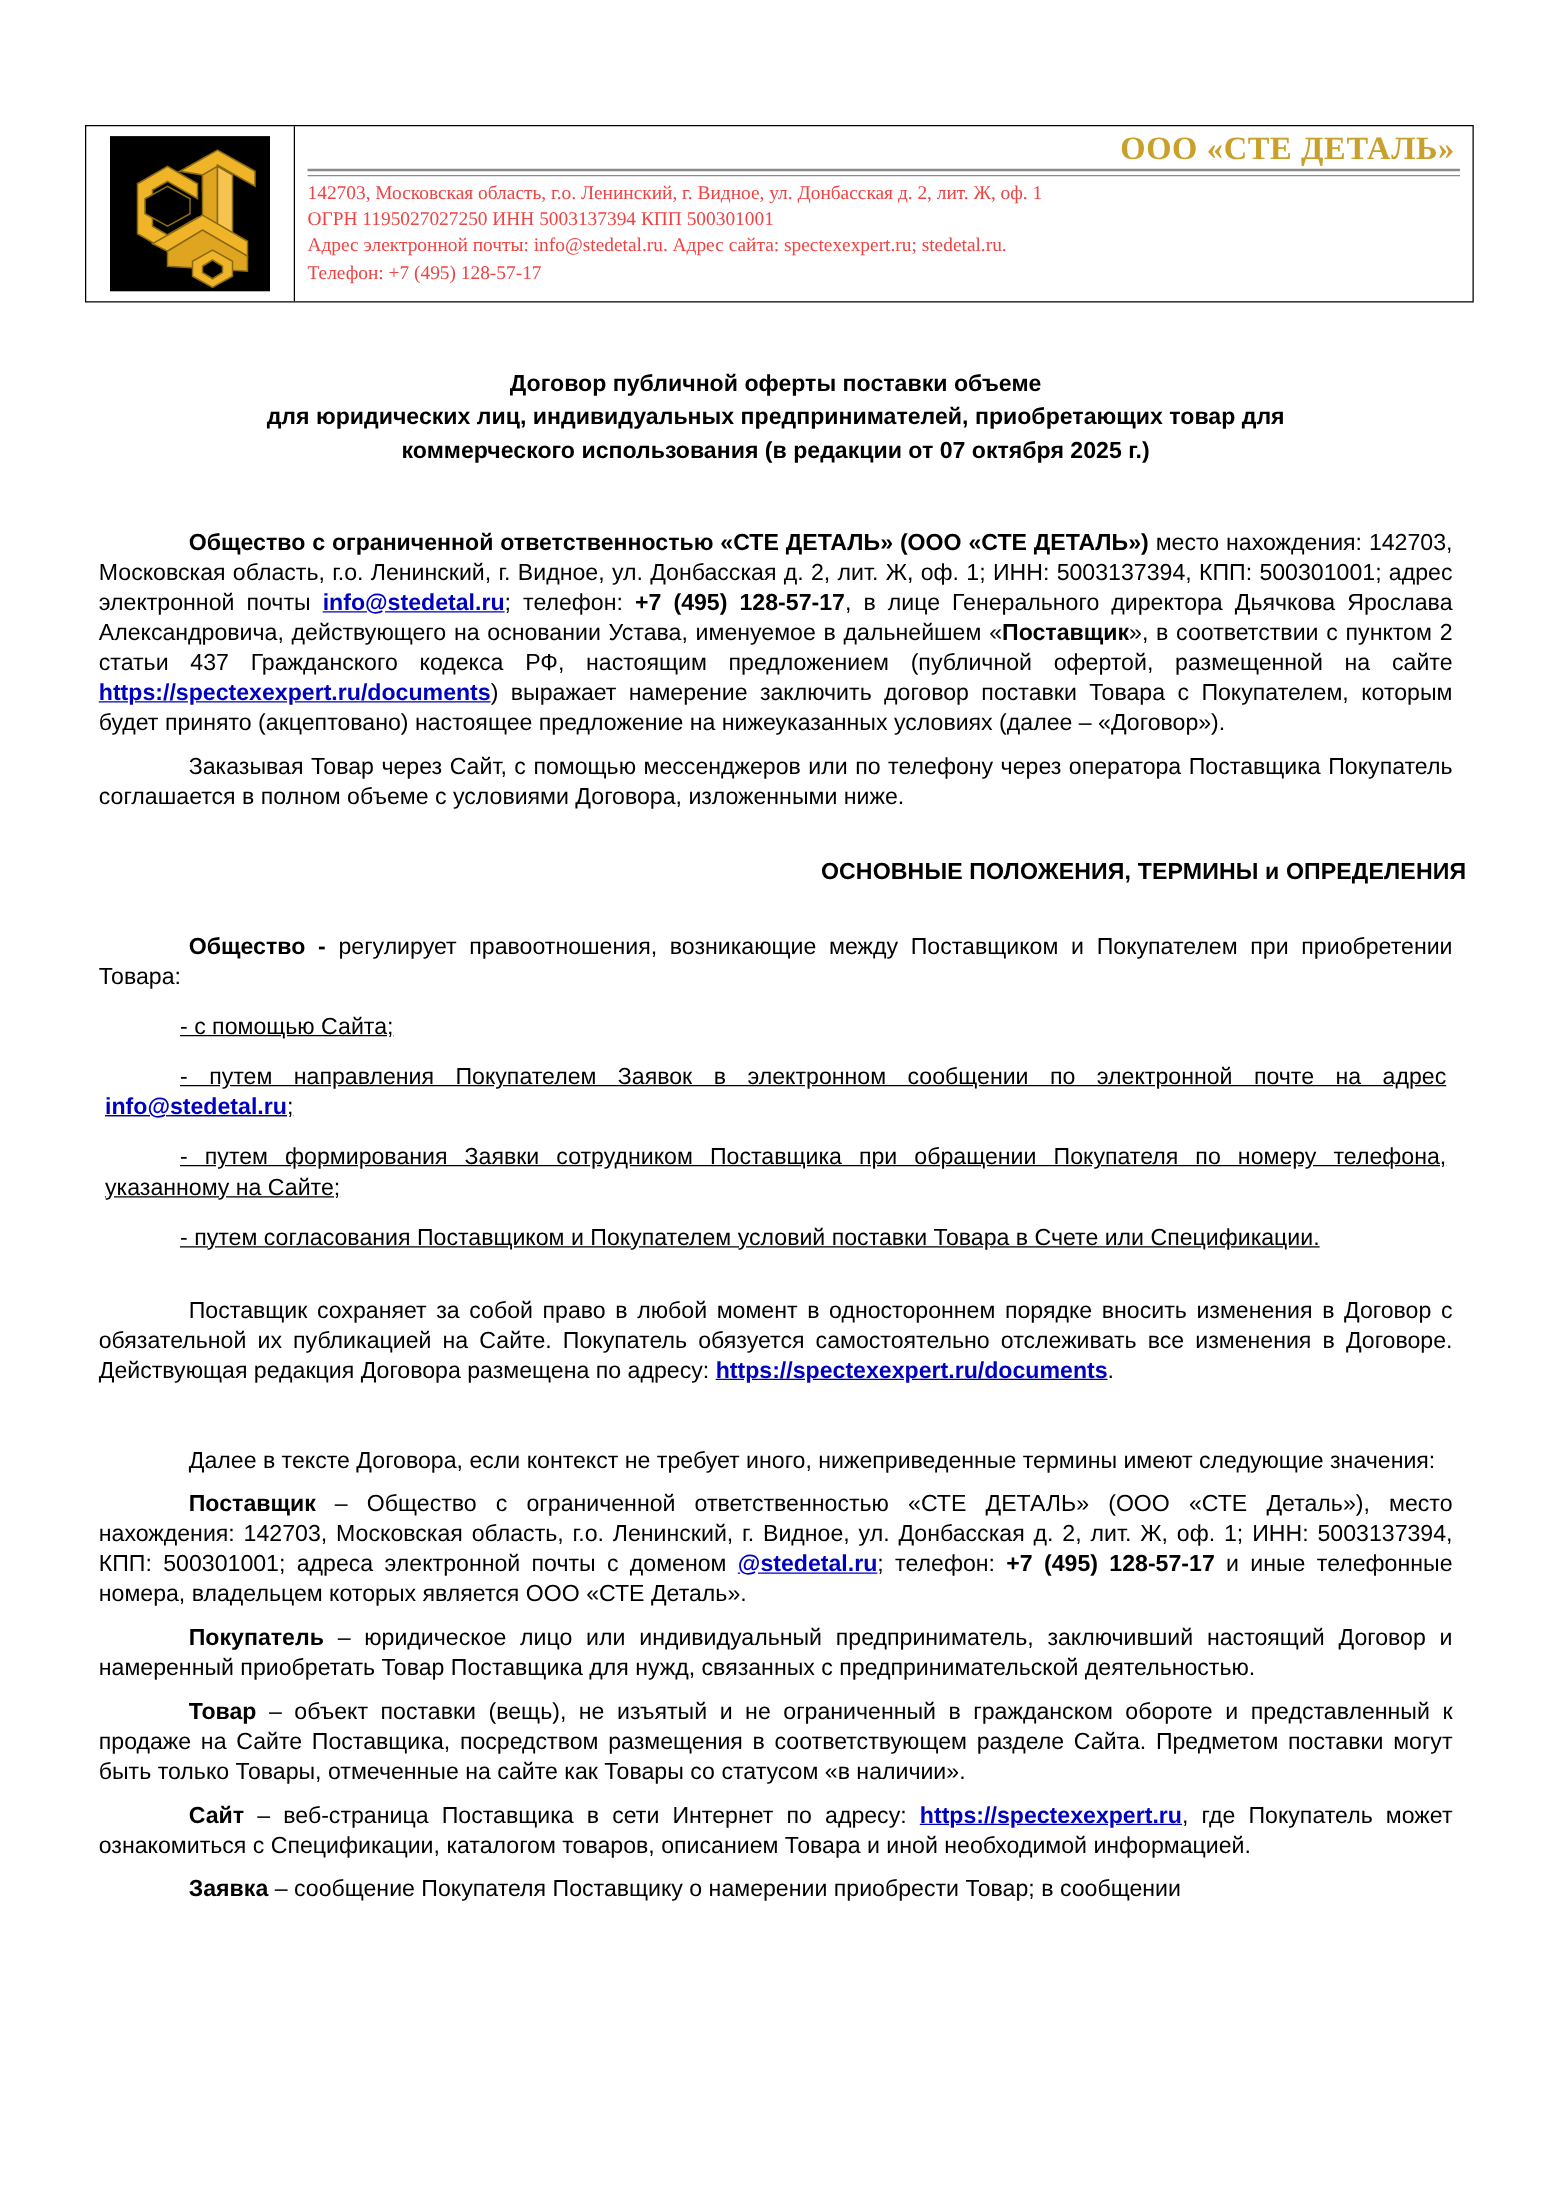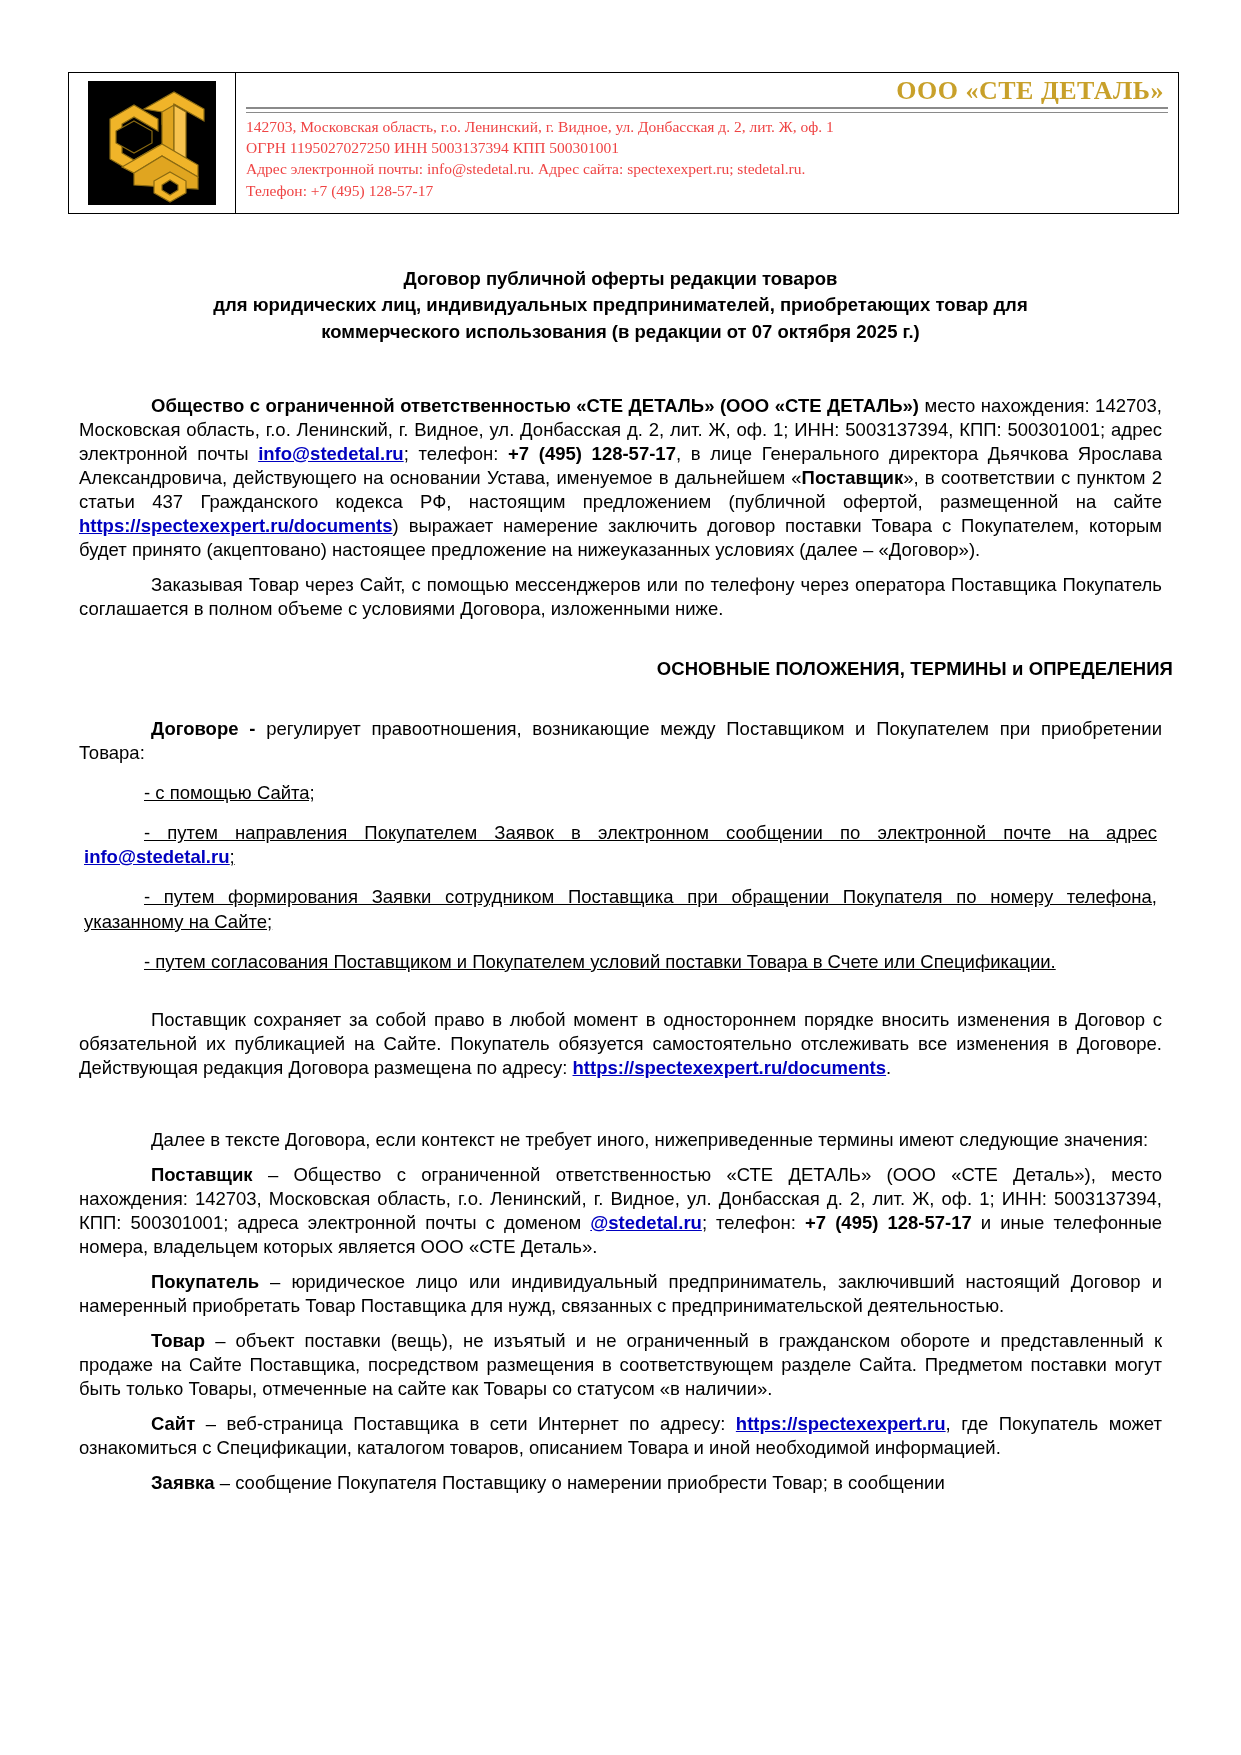--- a/index.html
+++ b/index.html
@@ -19,21 +19,21 @@
   .page {
     width: 1241px;
     height: 1755px;
     box-sizing: border-box;
     padding: 0;
     position: relative;
   }
 
   
   .letterhead {
-    margin: 72px 62px 0 68px;
+    margin: 100px 62px 0 68px;
     border: 1px solid #000;
     display: flex;
     box-sizing: border-box;
     width: 1111px;
     height: 142px;
   }
   .lh-logo-cell {
     width: 167px;
     border-right: 1px solid #000;
     display: flex;
@@ -175,38 +175,38 @@
       <div class="lh-line">142703, Московская область, г.о. Ленинский, г. Видное, ул. Донбасская д. 2, лит. Ж, оф. 1</div>
       <div class="lh-line">ОГРН 1195027027250 ИНН 5003137394 КПП 500301001</div>
       <div class="lh-line">Адрес электронной почты: info@stedetal.ru. Адрес сайта: spectexexpert.ru; stedetal.ru.</div>
       <div class="lh-line">Телефон: +7 (495) 128-57-17</div>
     </div>
   </div>
 
   <div class="doc">
 
     <div class="doc-title">
-      <div>Договор публичной оферты редакции товаров</div>
+      <div>Договор публичной оферты поставки объеме</div>
       <div>для юридических лиц, индивидуальных предпринимателей, приобретающих товар для</div>
       <div>коммерческого использования (в редакции от 07 октября 2025 г.)</div>
     </div>
 
     <div class="gap-xl"></div>
 
     <p class="body"><b>Общество с ограниченной ответственностью «СТЕ ДЕТАЛЬ» (ООО «СТЕ ДЕТАЛЬ»)</b><span> место нахождения: 142703, Московская область, г.о. Ленинский, г. Видное, ул. Донбасская д. 2, лит. Ж, оф. 1; ИНН: 5003137394, КПП: 500301001; адрес электронной почты </span><span class="link">info@stedetal.ru</span><span>; телефон: </span><b>+7 (495) 128-57-17</b><span>, в лице Генерального директора Дьячкова Ярослава Александровича, действующего на основании Устава, именуемое в дальнейшем «</span><b>Поставщик</b><span>», в соответствии с пунктом 2 статьи 437 Гражданского кодекса РФ, настоящим предложением (публичной офертой, размещенной на сайте </span><span class="link">https://spectexexpert.ru/documents</span><span>) выражает намерение заключить договор поставки Товара с Покупателем, которым будет принято (акцептовано) настоящее предложение на нижеуказанных условиях (далее – «Договор»).</span></p>
 
     <p class="body">Заказывая Товар через Сайт, с помощью мессенджеров или по телефону через оператора Поставщика Покупатель соглашается в полном объеме с условиями Договора, изложенными ниже.</p>
 
     <div class="gap-l"></div>
 
     <p class="section-head">ОСНОВНЫЕ ПОЛОЖЕНИЯ, ТЕРМИНЫ и ОПРЕДЕЛЕНИЯ</p>
 
     <div class="gap-l"></div>
 
-    <p class="body"><b>Договоре - </b><span>регулирует правоотношения, возникающие между Поставщиком и Покупателем при приобретении Товара:</span></p>
+    <p class="body"><b>Общество - </b><span>регулирует правоотношения, возникающие между Поставщиком и Покупателем при приобретении Товара:</span></p>
 
     <p class="bullet left">- с помощью Сайта;</p>
 
     <p class="bullet"><span>- путем направления Покупателем Заявок в электронном сообщении по электронной почте на адрес </span><span class="link">info@stedetal.ru</span><span>;</span></p>
 
 
     <p class="bullet">- путем формирования Заявки сотрудником Поставщика при обращении Покупателя по номеру телефона, указанному на Сайте;</p>
 
     <p class="bullet left">- путем согласования Поставщиком и Покупателем условий поставки Товара в Счете или Спецификации.</p>
 

